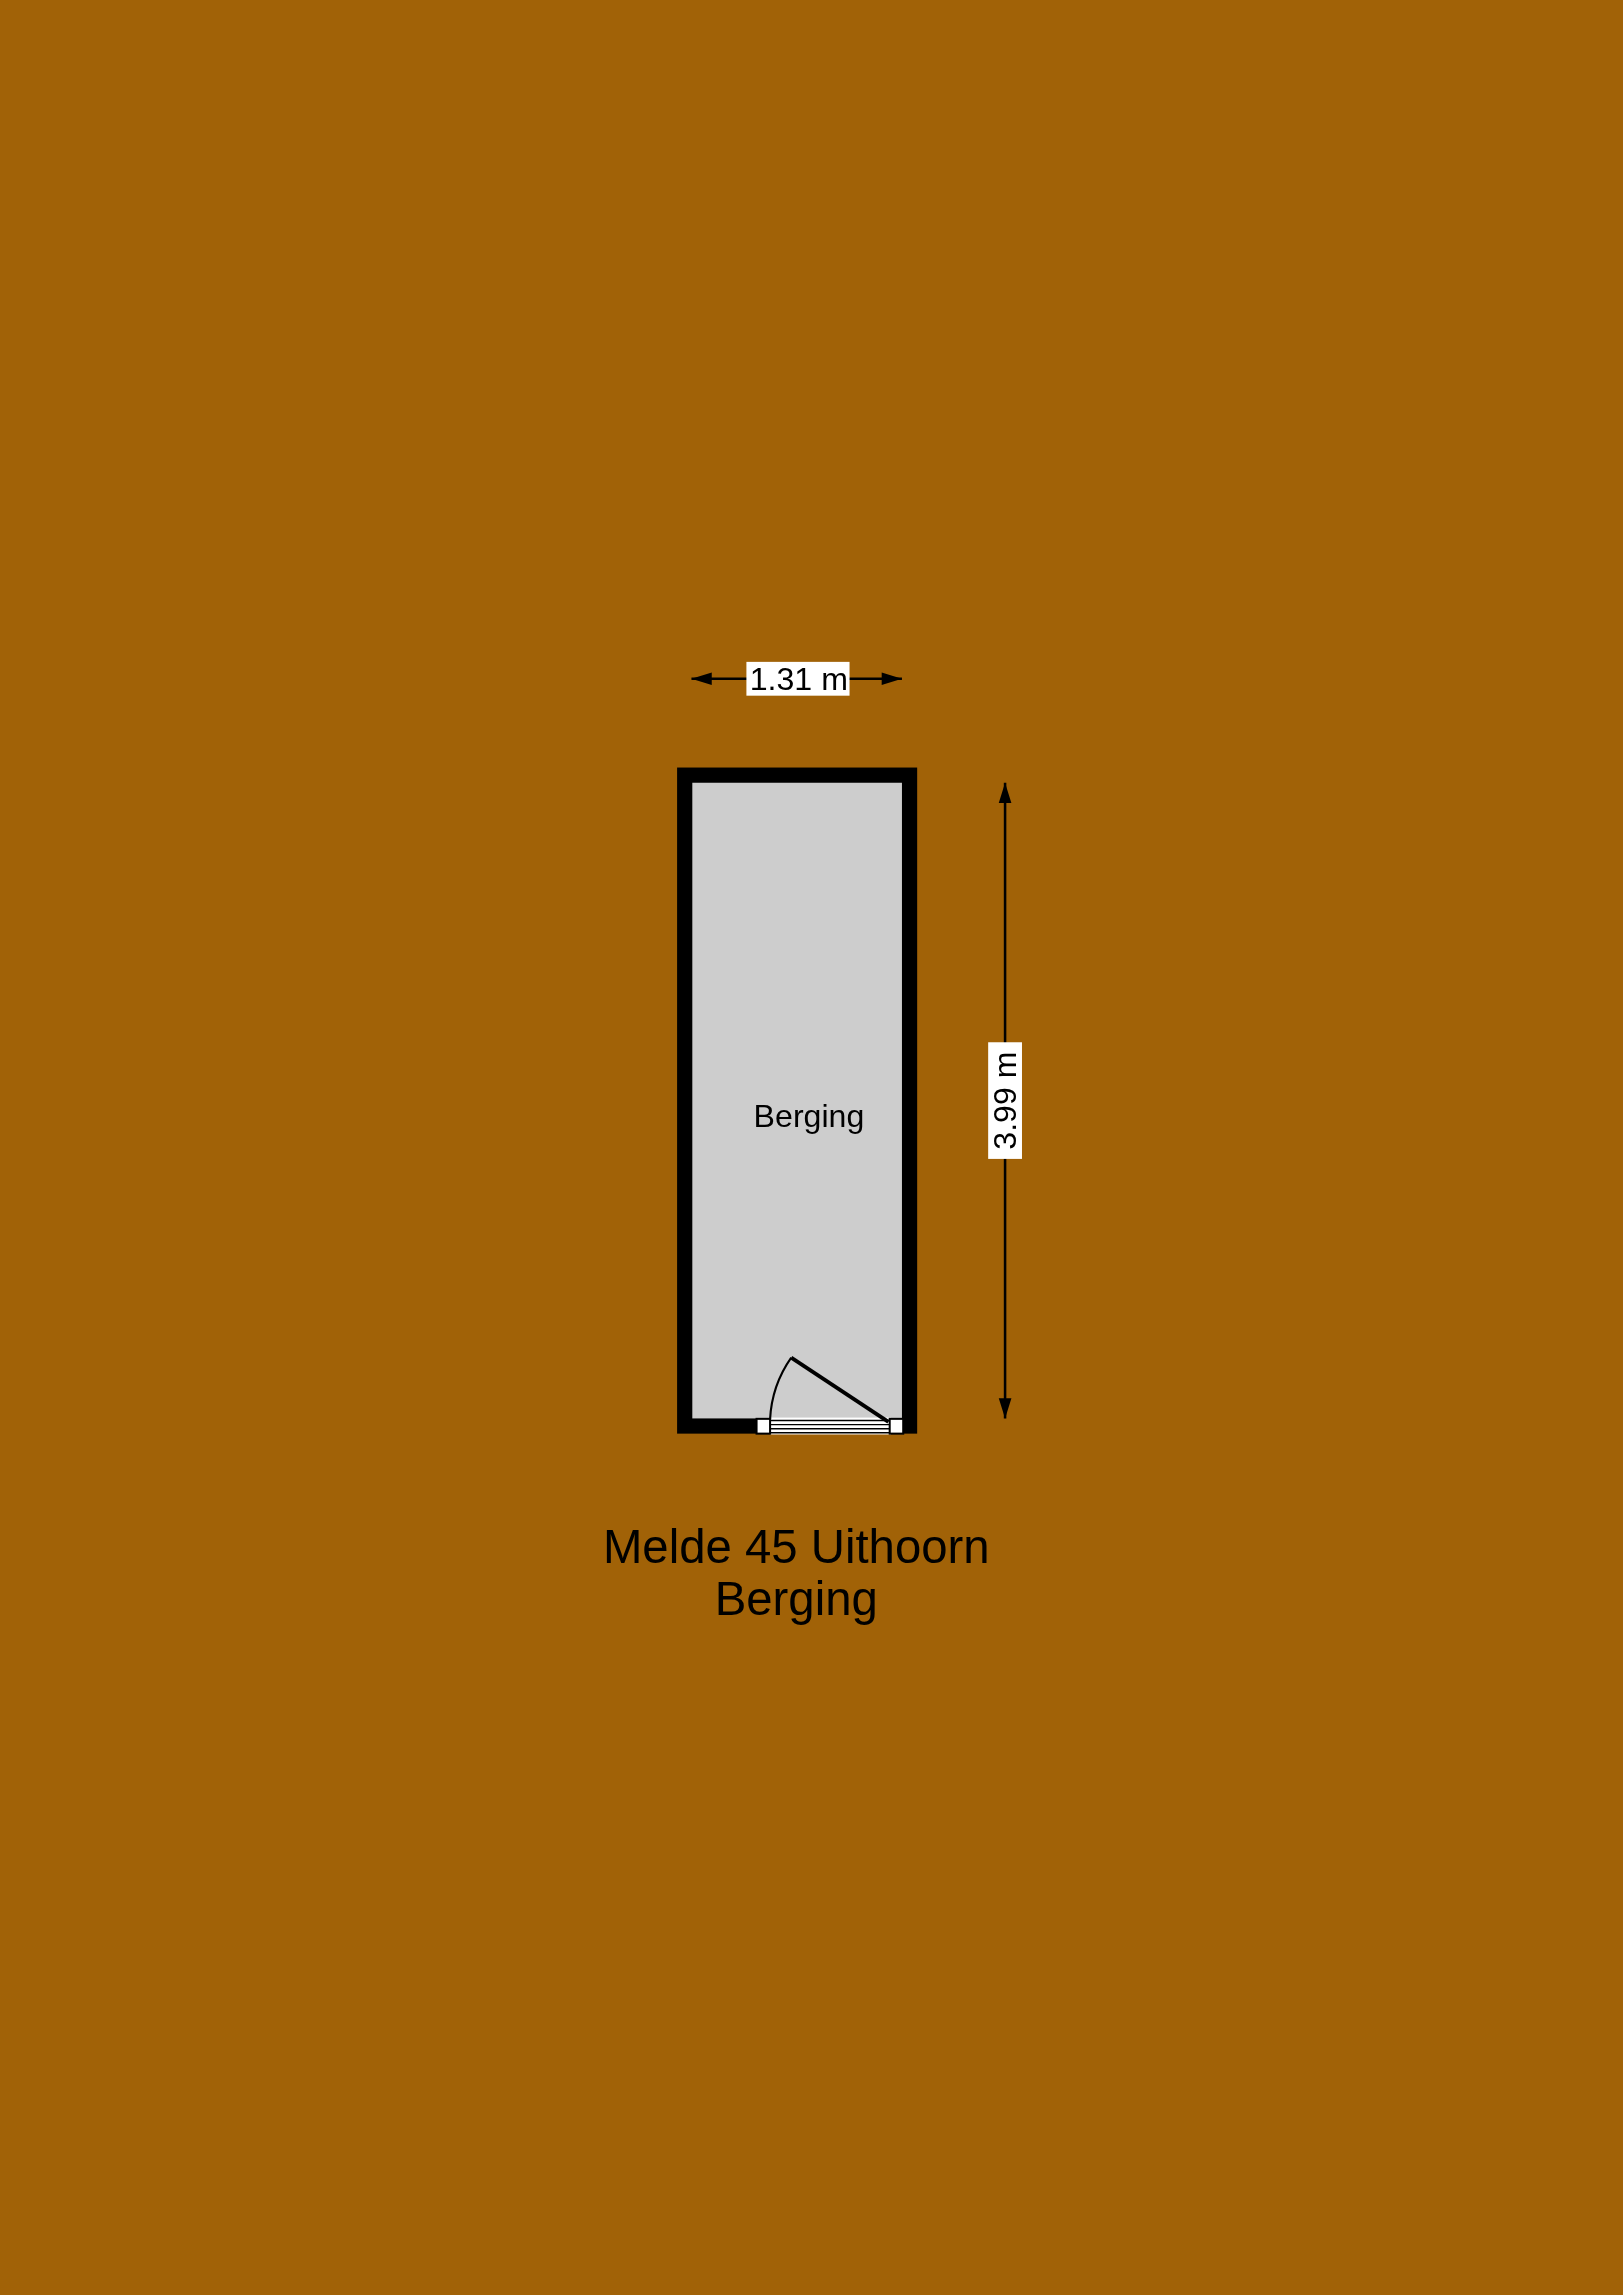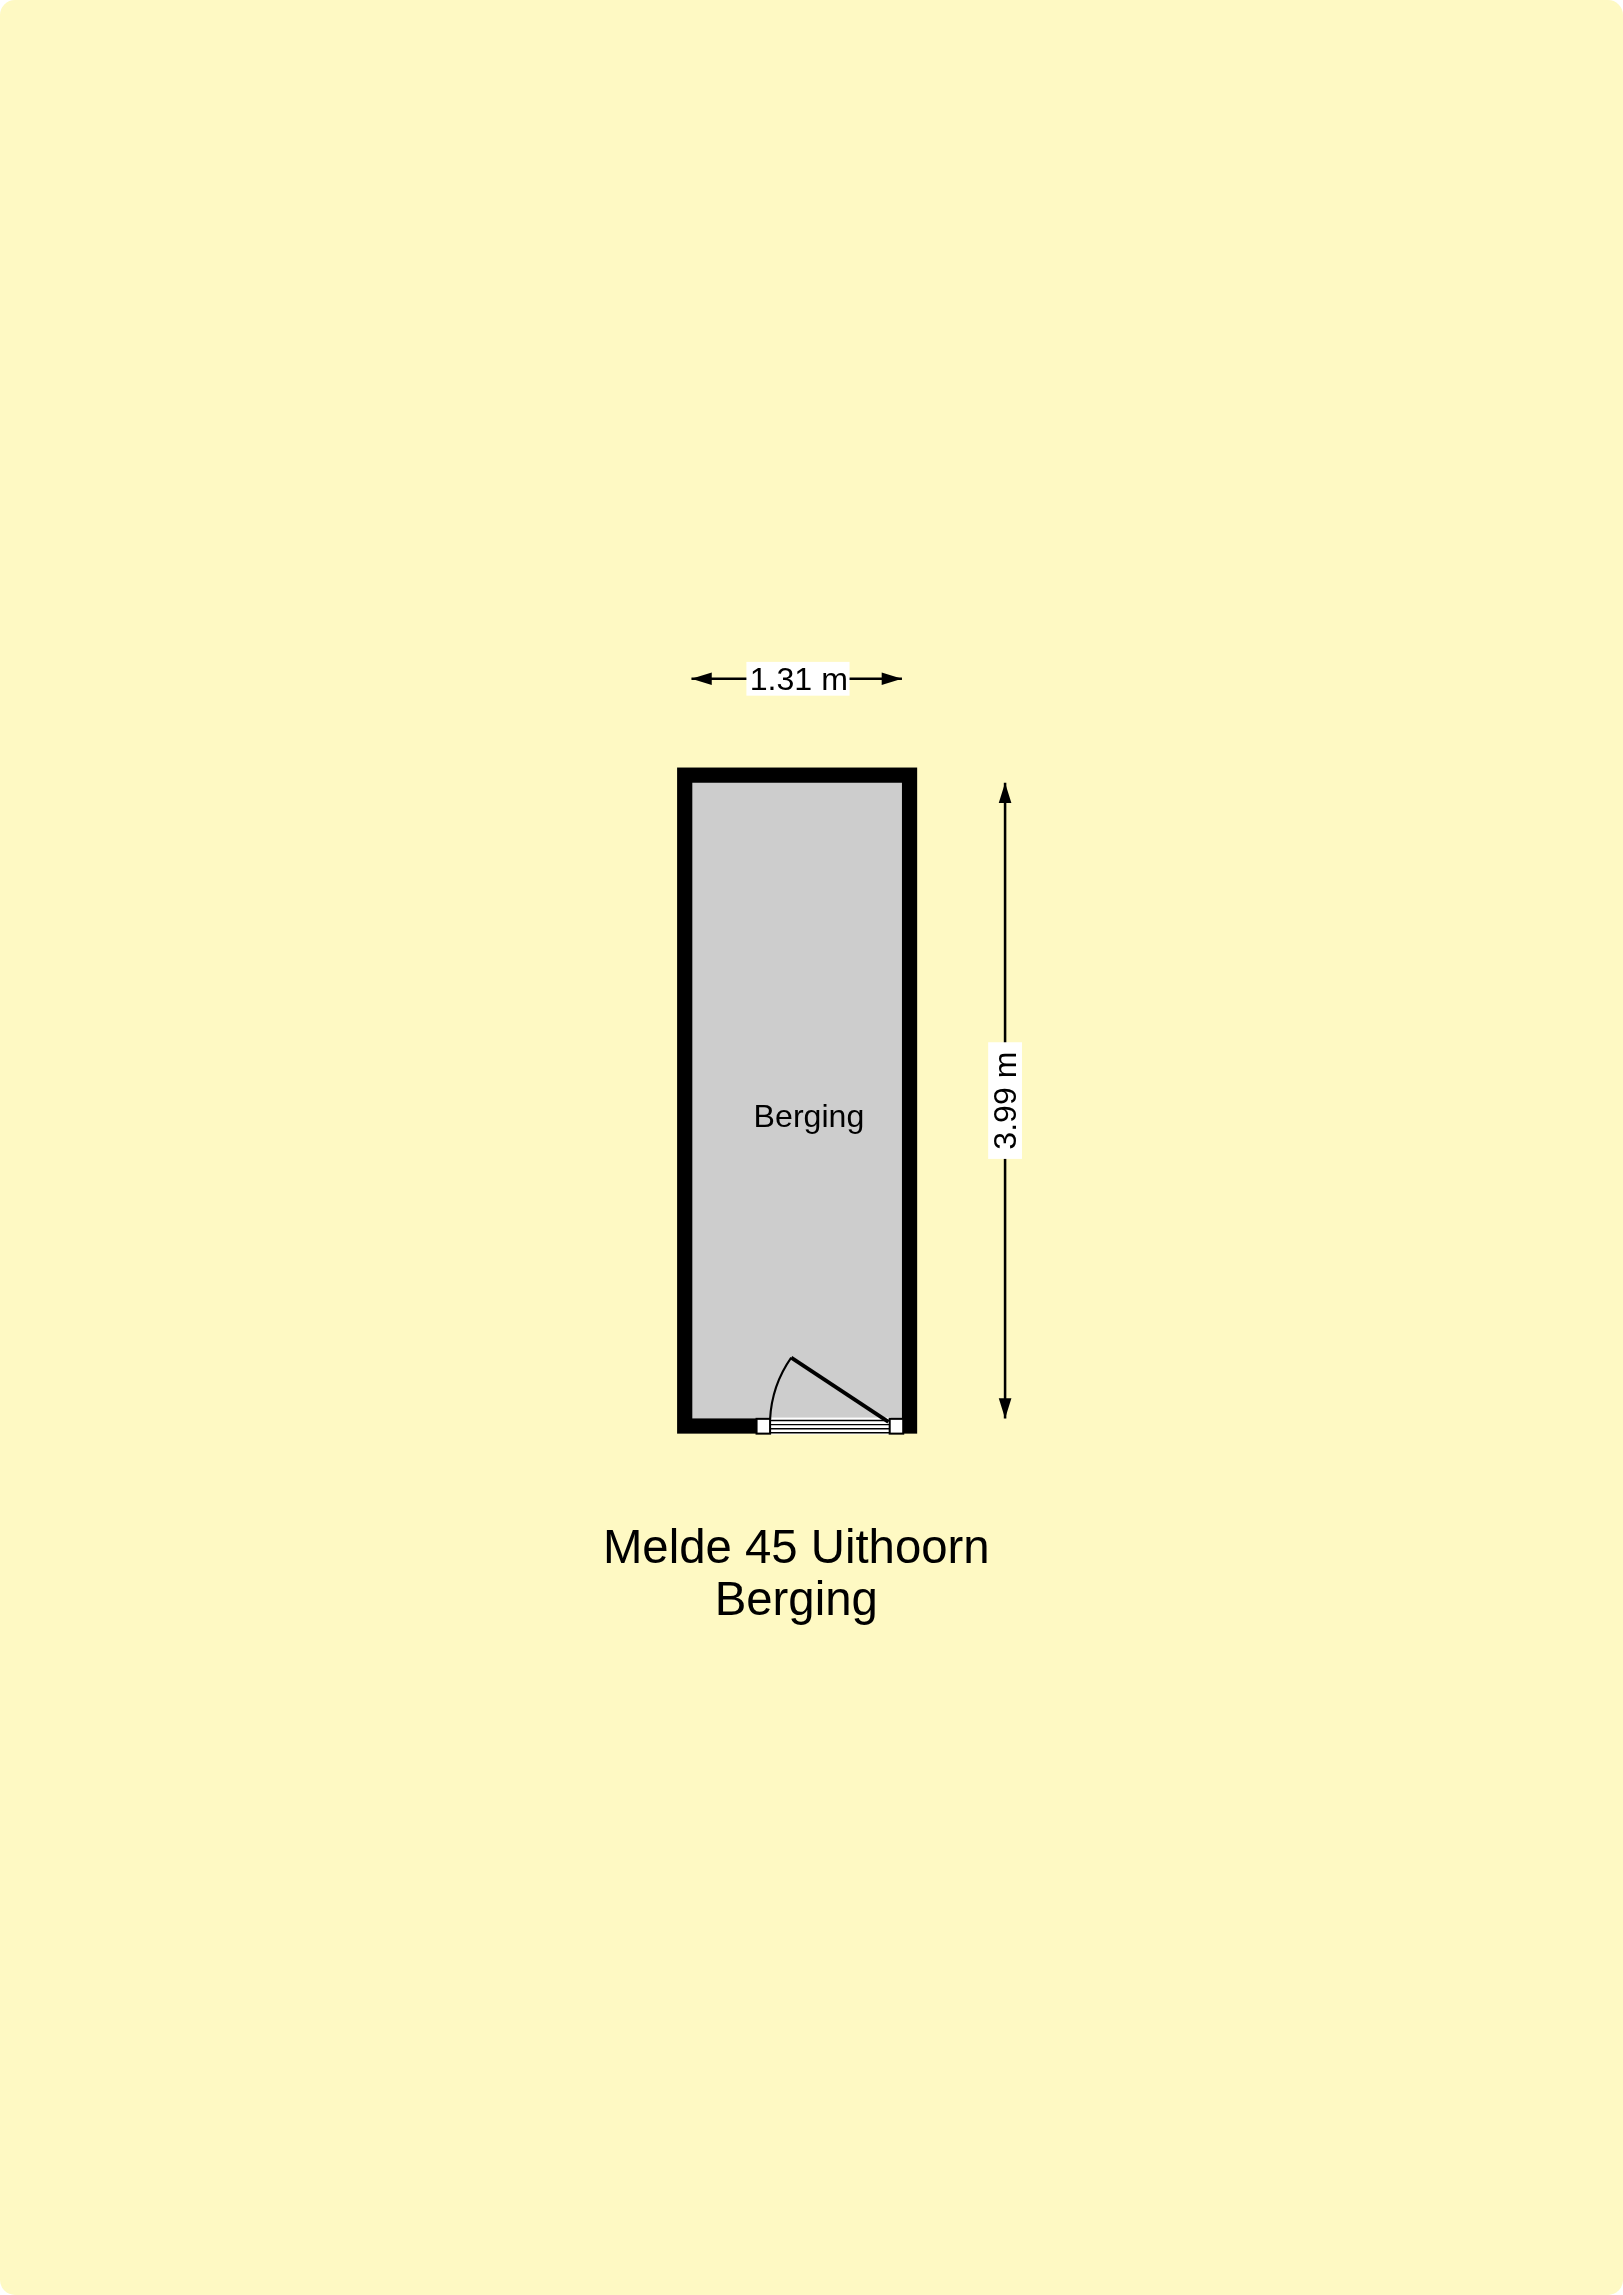--- a/index.html
+++ b/index.html
@@ -4,23 +4,22 @@
 <style>
   html, body {
     margin: 0;
     padding: 0;
     background: #ffffff;
   }
   .page {
     position: relative;
     width: 1623px;
     height: 2295px;
-    background: #fef9c3;
+    background: #a16207;
     overflow: hidden;
-    border-radius: 15px;
   }
   svg {
     position: absolute;
     top: 0;
     left: 0;
     display: block;
   }
   .dim-text {
     font-family: "Liberation Sans", sans-serif;
     font-size: 38px;

